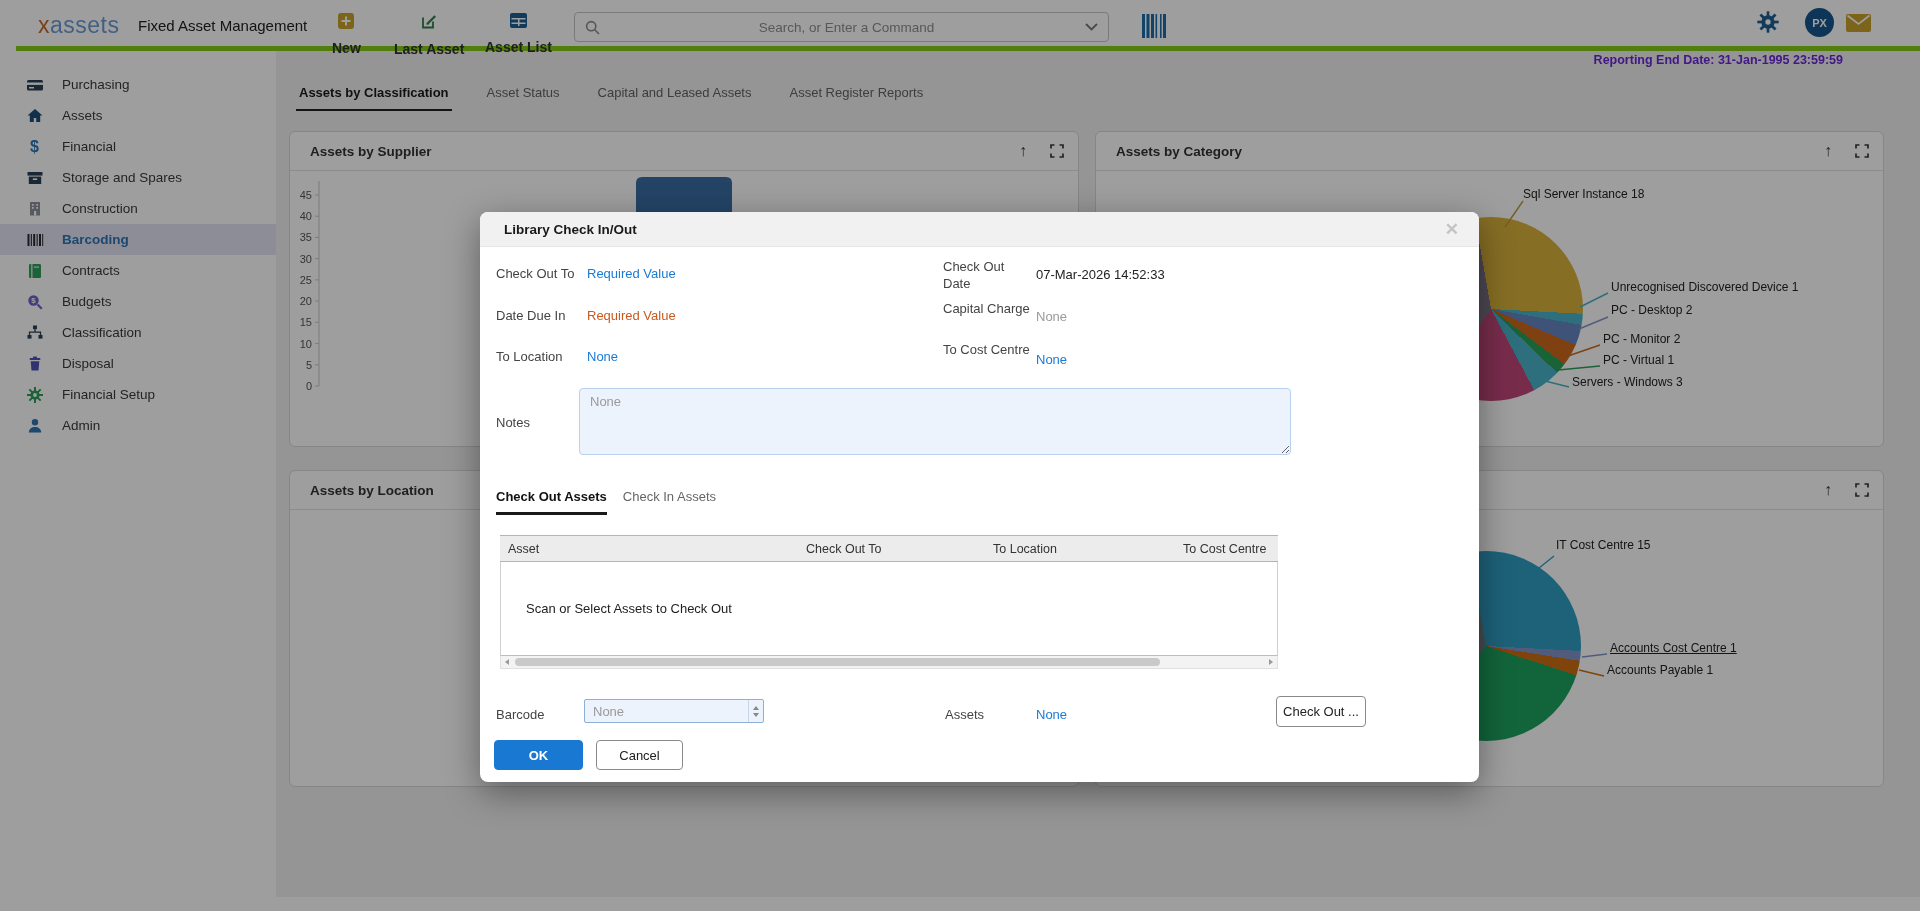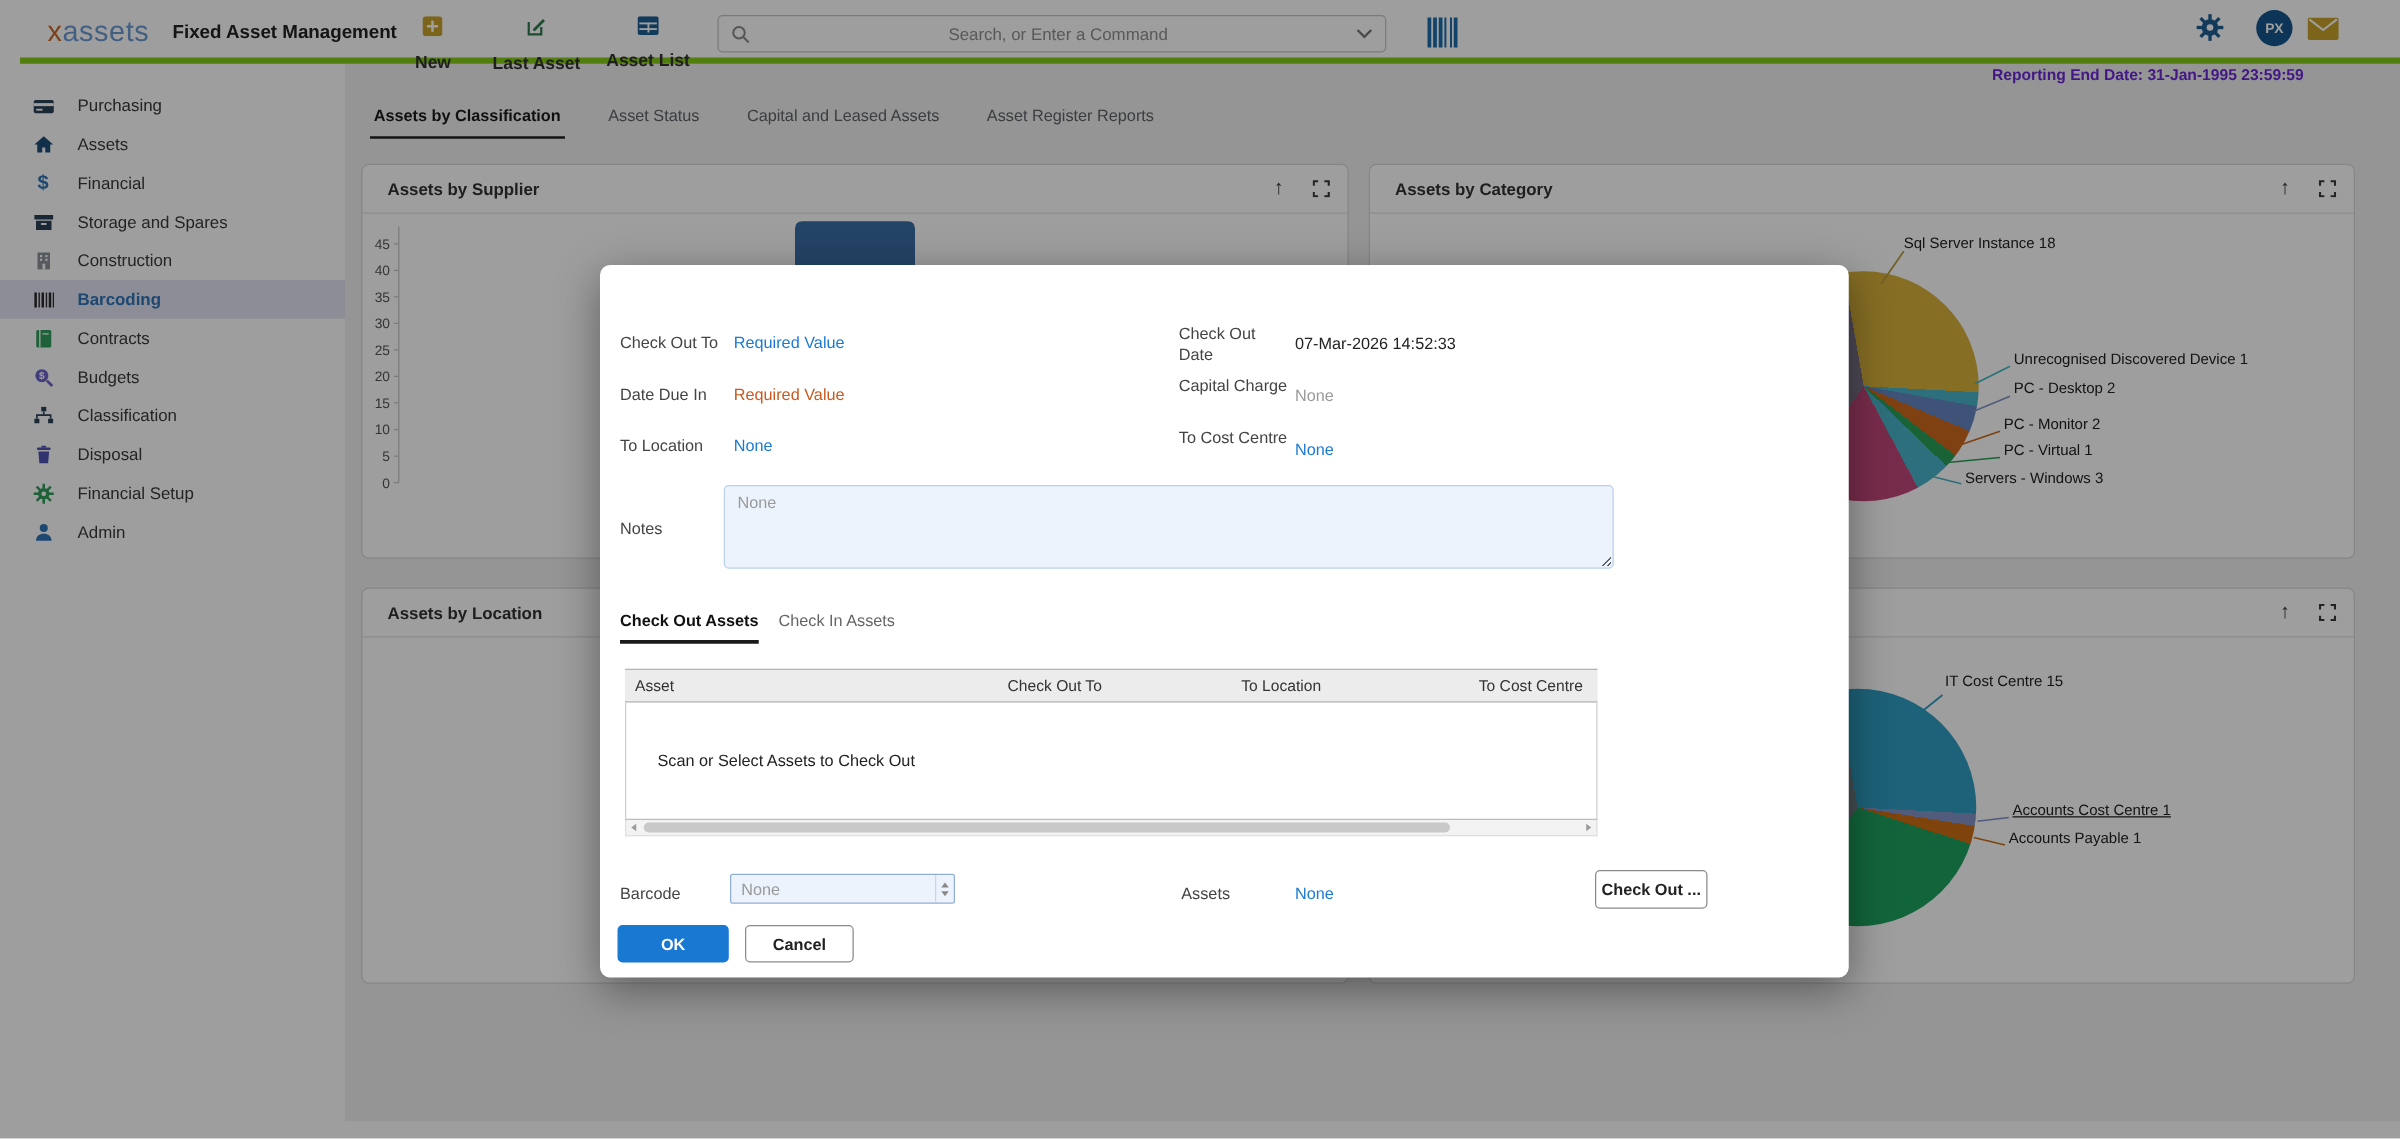--- a/index.html
+++ b/index.html
@@ -4,21 +4,21 @@
 <style>
   * { margin:0; padding:0; box-sizing:border-box; }
   html,body { width:1920px; height:911px; background:#fff; font-family:"Liberation Sans", sans-serif; }
   #app { position:relative; width:1920px; height:911px; overflow:hidden; background:#fff; }
 
   
   .topbar { position:absolute; left:16px; top:0; width:1920px; height:51px; background:#fff; border-bottom:5px solid #84cc16; z-index:10; }
   .logo { position:absolute; left:22px; top:12px; font-size:23px; letter-spacing:.5px; }
   .logo .lx { color:#c96a28; font-weight:400; }
   .logo .lrest { color:#6b9bd2; font-weight:400; }
-  .app-title { position:absolute; left:122px; top:17px; font-size:15px; font-weight:700; color:#222; }
+  .app-title { position:absolute; left:122px; top:17px; font-size:15px; font-weight:400; color:#222; }
   .tb-btn { position:absolute; top:13px; height:26px; display:flex; align-items:center; gap:7px; cursor:pointer;flex-direction:column; }
   .tb-btn span.lbl { font-size:14px; font-weight:600; color:#333; }
   .searchbox { position:absolute; left:558px; top:12px; width:535px; height:30px; border:1px solid #c6c6c6; border-radius:4px; background:#fff; display:flex; align-items:center; padding:0 10px; }
   .searchbox input { border:none; outline:none; flex:1; font-size:13.5px; color:#333; background:transparent; margin-left:8px; font-family:"Liberation Sans",sans-serif;text-align:center; }
   .searchbox input::placeholder { color:#8f8f8f; }
   .avatar { position:absolute; left:1789px; top:8px; width:29px; height:29px; border-radius:50%; background:#15568d; color:#fff; font-size:11px; font-weight:700; display:flex; align-items:center; justify-content:center; cursor:pointer; }
   .icon-btn { cursor:pointer; position:absolute; }
 
   
   .content-bg { position:absolute; left:276px; top:51px; width:1644px; height:846px; background:#f1f1f1; }
@@ -83,21 +83,21 @@
   .harrow.left { left:4px; border-right:4px solid #9a9a9a; }
   .harrow.right { right:4px; border-left:4px solid #9a9a9a; }
 
   .barcode-input { position:absolute; left:104px; top:487px; width:180px; height:24px; background:#ecf3fc; border:1px solid #8fb0d6; border-radius:2px; font-size:13px; color:#333; padding:0 22px 0 8px; font-family:"Liberation Sans",sans-serif; }
   .barcode-input::placeholder { color:#9a9a9a; }
   .spin { position:absolute; left:268px; top:488px; width:14px; height:22px; border-left:1px solid #c9d6e6; display:flex; flex-direction:column; align-items:center; justify-content:center; gap:3px; cursor:pointer; }
   .spin i { width:0; height:0; border-left:3.5px solid transparent; border-right:3.5px solid transparent; }
   .spin .up { border-bottom:4px solid #888; }
   .spin .dn { border-top:4px solid #888; }
 
-  .btn { position:absolute; font-size:13px; font-weight:700; border-radius:4px; cursor:pointer; display:flex; align-items:center; justify-content:center; font-family:"Liberation Sans",sans-serif; }
+  .btn { position:absolute; font-size:13px; font-weight:400; border-radius:4px; cursor:pointer; display:flex; align-items:center; justify-content:center; font-family:"Liberation Sans",sans-serif; }
   .btn-white { background:#fff; border:1px solid #8a8a8a; color:#222; }
   .btn-blue { background:#1878d2; border:1px solid #1878d2; color:#fff; font-weight:700; }
 
   svg text { font-family:"Liberation Sans",sans-serif; }
 </style>
 </head>
 <body>
 
 <div id="app">
 
@@ -451,20 +451,24 @@
       </svg>
       <span class="pie-label" style="left:460px; top:28px;">IT Cost Centre 15</span>
       <span class="pie-label" style="left:514px; top:131px;text-decoration:underline;">Accounts Cost Centre 1</span>
       <span class="pie-label" style="left:511px; top:153px;">Accounts Payable 1</span>
     </div>
   </div>
 
   <div class="overlay"></div>
 
   <div class="modal">
+    <div class="modal-head">
+      <span class="modal-title">Library Check In/Out</span>
+      <span class="modal-close">✕</span>
+    </div>
 
     <span class="fl" style="left:16px; top:54px;">Check Out To</span>
     <span class="fv-link" style="left:107px; top:54px;">Required Value</span>
 
     <span class="fl" style="left:16px; top:96px;">Date Due In</span>
     <span class="fv-req" style="left:107px; top:96px;">Required Value</span>
 
     <span class="fl" style="left:16px; top:137px;">To Location</span>
     <span class="fv-link" style="left:107px; top:137px;">None</span>
 

